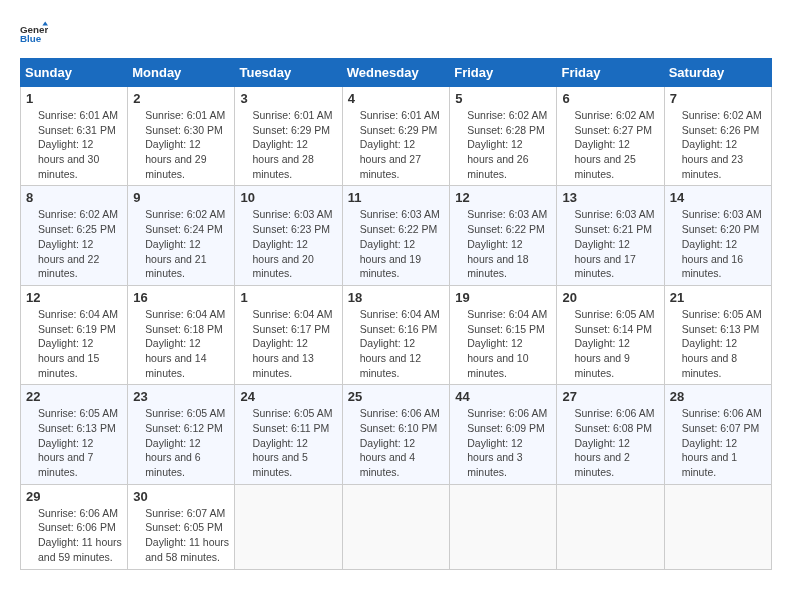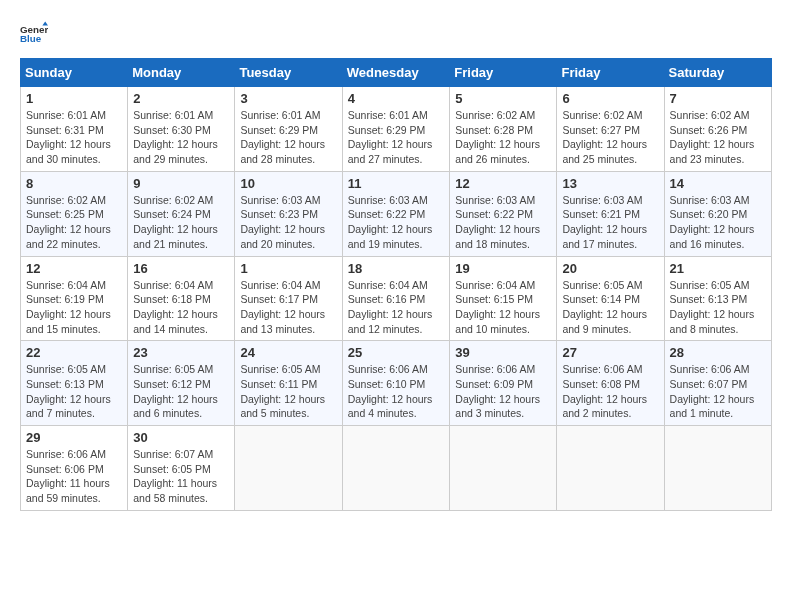--- a/index.html
+++ b/index.html
@@ -65,20 +65,21 @@
       font-size: 13px;
       font-weight: bold;
       color: #333;
       display: block;
       margin-bottom: 2px;
     }
     .day-detail {
       color: #444;
       font-size: 10.5px;
       line-height: 1.4;
+      margin-left: 12px;
     }
     .empty-cell {
       background: #f9f9f9 !important;
     }
   </style>
 </head>
 <body>
 
 <div class="header">
   <div class="logo">
@@ -308,21 +309,21 @@
       </td>
         <td>
         <span class="day-num">25</span>
         <div class="day-detail">
           Sunrise: 6:06 AM<br>
           Sunset: 6:10 PM<br>
           Daylight: 12 hours and 4 minutes.
         </div>
       </td>
         <td>
-        <span class="day-num">39</span>
+        <span class="day-num">44</span>
         <div class="day-detail">
           Sunrise: 6:06 AM<br>
           Sunset: 6:09 PM<br>
           Daylight: 12 hours and 3 minutes.
         </div>
       </td>
         <td>
         <span class="day-num">27</span>
         <div class="day-detail">
           Sunrise: 6:06 AM<br>

